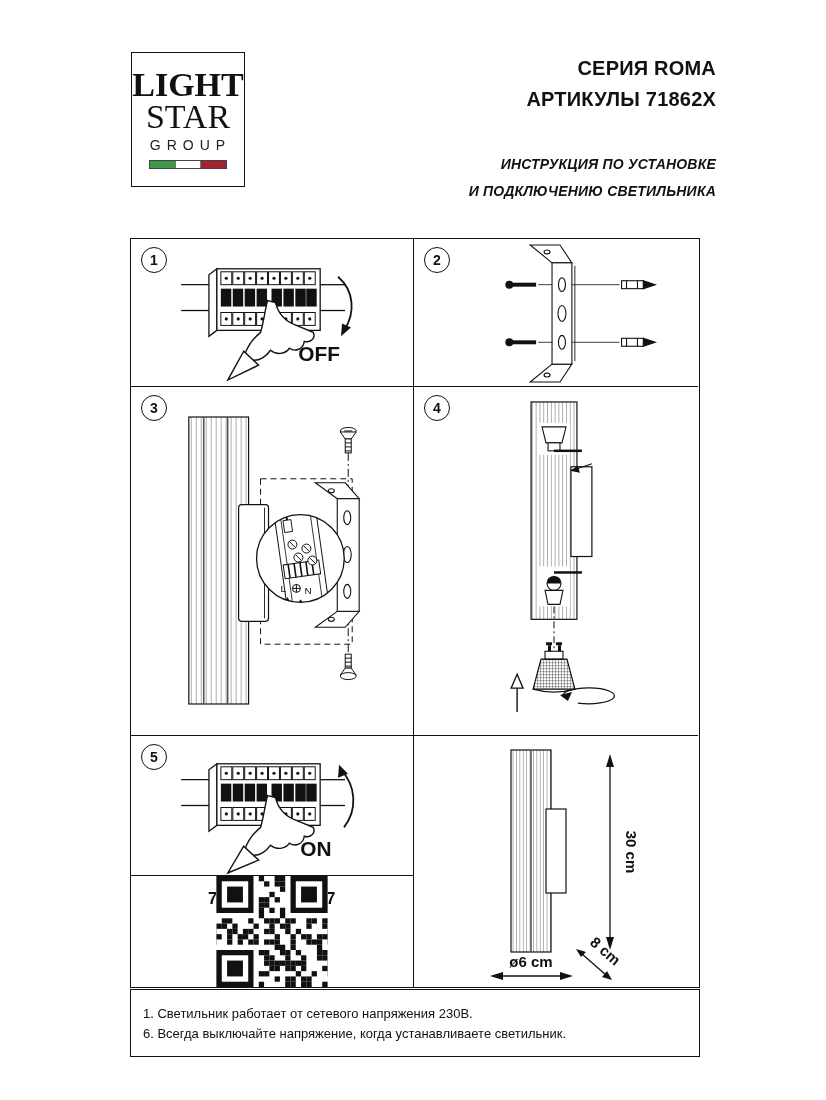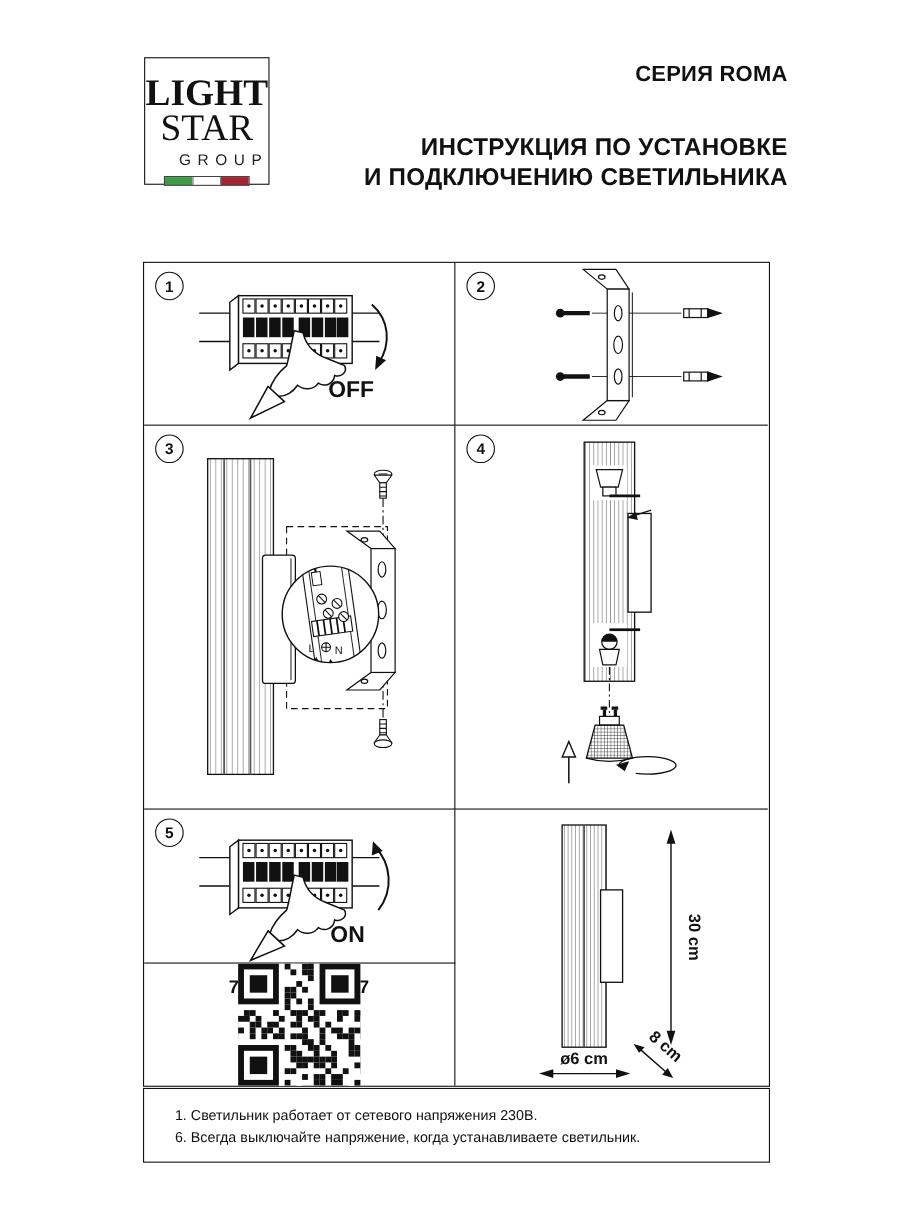--- a/index.html
+++ b/index.html
@@ -1,32 +1,32 @@
 <!DOCTYPE html>
 <html><head>
 <meta charset="utf-8">
 <style>
   html,body{margin:0;padding:0;background:#fff;}
   .page{position:relative;width:826px;height:1100px;background:#fff;overflow:hidden;
         font-family:"Liberation Sans",sans-serif;color:#111;}
   
-  .logo-box{position:absolute;left:131px;top:52px;width:114px;height:116px;
+  .logo-box{position:absolute;left:131px;top:52px;width:114px;height:135px;
             border:1.5px solid #111;box-sizing:border-box;text-align:center;
             font-family:"Liberation Serif",serif;}
   .logo-l1{margin-top:16px;font-size:34px;line-height:31px;font-weight:700;letter-spacing:0;}
   .logo-l2{font-size:34px;line-height:33px;font-weight:400;}
   .logo-l3{font-family:"Liberation Sans",sans-serif;font-size:14px;letter-spacing:6px;
-           margin-top:4px;margin-left:5px;color:#222;text-align:right;}
+           margin-top:4px;margin-left:5px;color:#222;}
   .flag{width:78px;height:9px;margin:7px auto 0;display:flex;border:1px solid #444;box-sizing:border-box;}
   .flag span{flex:1;height:100%;}
   .flag span:nth-child(2){border-left:1px solid #777;border-right:1px solid #777;}
   
   .hdr{position:absolute;top:53px;right:110px;text-align:right;}
   .hdr-top{font-size:20px;line-height:31px;font-weight:700;letter-spacing:.2px;}
-  .hdr-title{font-size:22px;line-height:27px;font-weight:700;margin-top:36px;letter-spacing:.2px;}
+  .hdr-title{font-size:14px;line-height:27px;font-weight:700;margin-top:36px;letter-spacing:.2px;font-style:italic;}
   
   .grid{position:absolute;left:130px;top:238px;width:570px;
         display:grid;grid-template-columns:283px 284px;
         grid-template-rows:148px 349px 140px 111px;
         border:1.5px solid #111;box-sizing:border-box;}
   .cell{position:relative;box-sizing:border-box;}
   .br{border-right:1.5px solid #111;}
   .bb{border-bottom:1.5px solid #111;}
   .cdim{grid-column:2;grid-row:3 / 5;}
   .cell svg{position:absolute;left:0;top:0;width:100%;height:100%;}
@@ -34,21 +34,21 @@
          border-radius:50%;font-size:14px;font-weight:700;line-height:24px;text-align:center;
          background:#fff;z-index:3;}
   
   .qr-wrap{position:absolute;inset:0;display:flex;justify-content:center;align-items:flex-start;
            gap:8px;padding-top:13px;}
   .qr-block{width:62px;text-align:center;}
   .qr-label{font-size:16.5px;font-weight:700;letter-spacing:.5px;margin-bottom:6px;}
   .qr-svg{width:50px;height:50px;display:block;margin:0 auto;}
   
   .notes{position:absolute;left:130px;top:989px;width:570px;height:68px;
-         border:1.5px solid #111;box-sizing:border-box;padding:14px 10px 0 28px;
+         border:1.5px solid #111;box-sizing:border-box;padding:14px 10px 0 12px;
          font-size:13px;line-height:20px;}
   text{font-family:"Liberation Sans",sans-serif;}
 </style>
 </head>
 <body>
 
 <div class="page">
 
   <div class="logo-box">
     <div class="logo-l1">LIGHT</div>
@@ -56,20 +56,21 @@
     <div class="logo-l3">GROUP</div>
     <div class="flag">
       <span style="background: rgb(63, 154, 71);"></span>
       <span style="background: rgb(255, 255, 255);"></span>
       <span style="background: rgb(163, 36, 48);"></span>
     </div>
   </div>
 
   <div class="hdr">
     <div class="hdr-top">СЕРИЯ ROMA</div>
+    <div class="hdr-top">АРТИКУЛЫ 71862X</div>
     <div class="hdr-title">ИНСТРУКЦИЯ ПО УСТАНОВКЕ</div>
     <div class="hdr-title" style="margin-top:0">И ПОДКЛЮЧЕНИЮ СВЕТИЛЬНИКА</div>
   </div>
 
   <div class="grid">
 
     <div class="cell br bb">
       <div class="badge">1</div>
       <svg viewBox="0 0 283 148">
         <g stroke="#111" fill="none" stroke-width="1.3">

